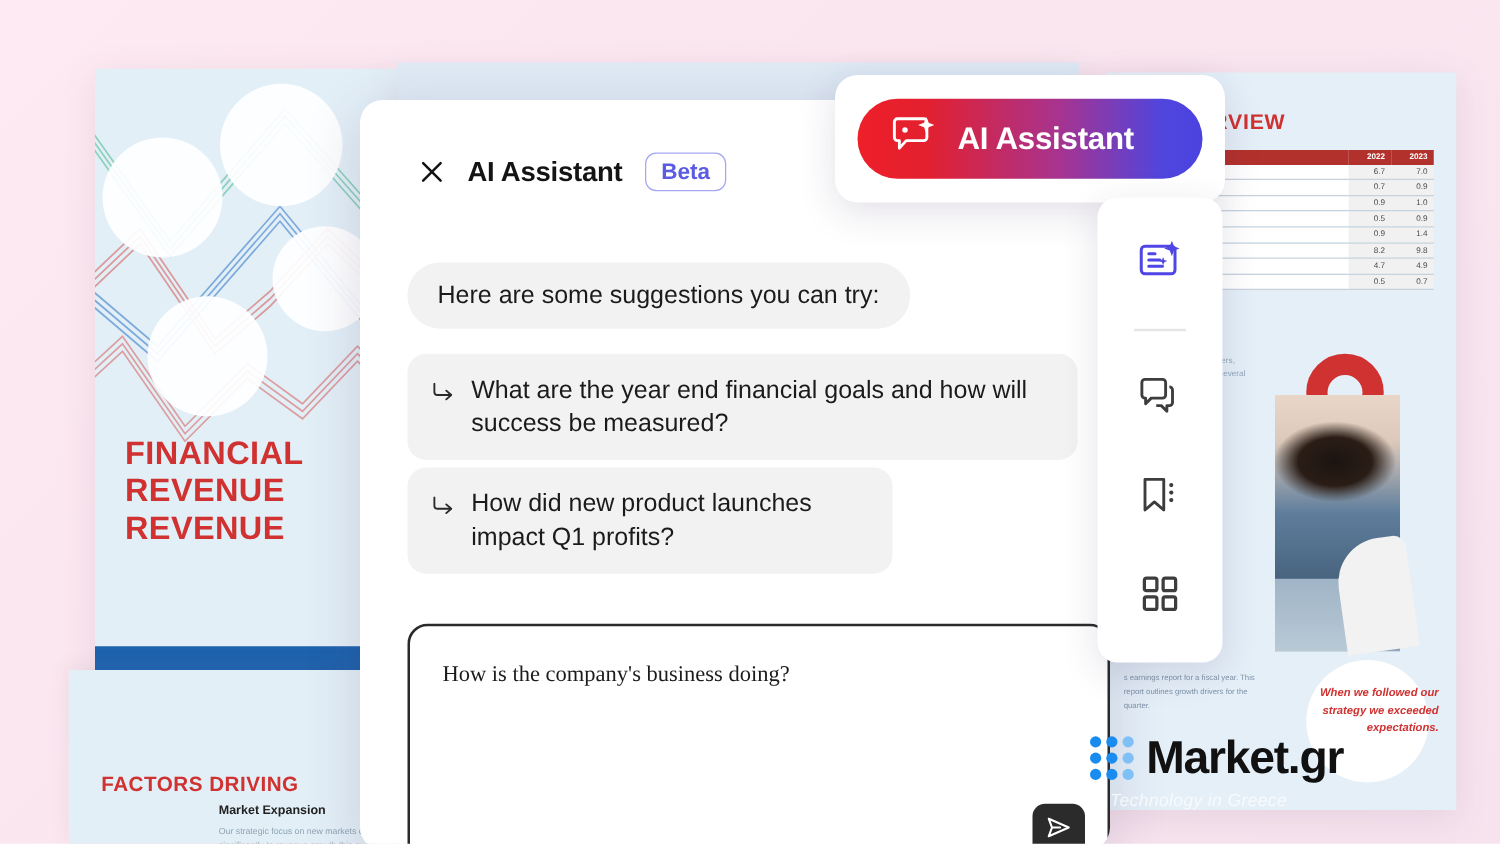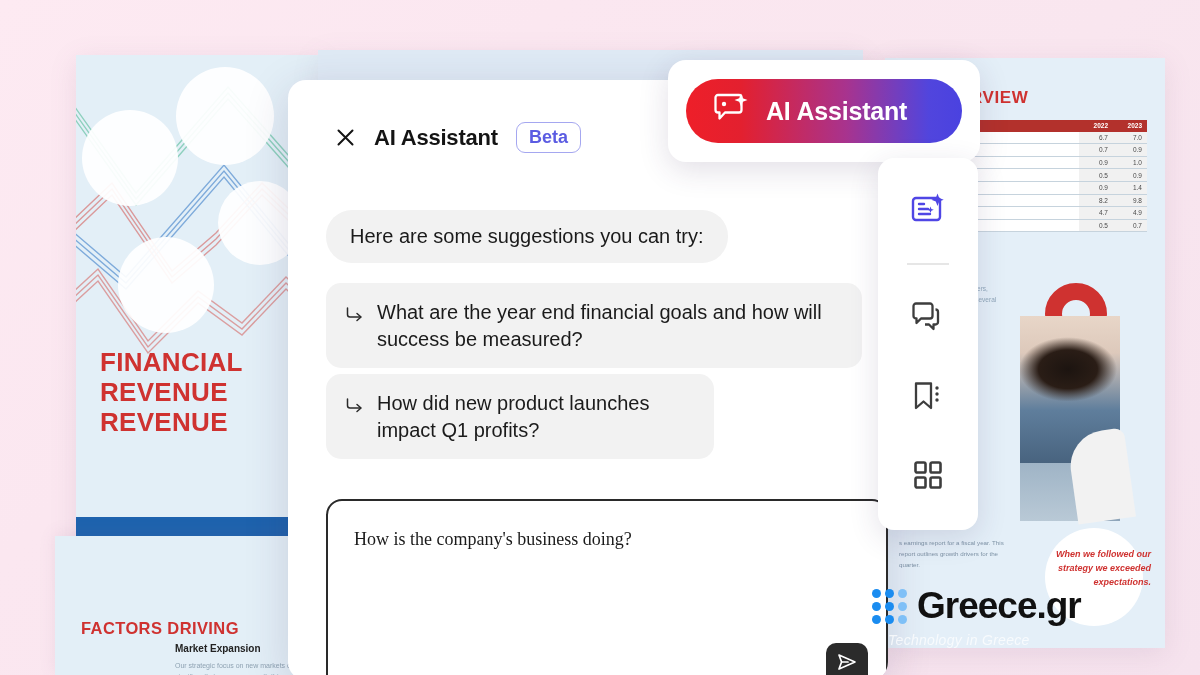--- a/index.html
+++ b/index.html
@@ -449,17 +449,17 @@
       <i></i>
         <i></i>
         <i class="pale"></i>
       <i></i>
         <i></i>
         <i class="pale"></i>
       <i></i>
         <i></i>
         <i class="pale"></i>
     </div>
-    <div id="wm-text">Greece.gr</div>
+    <div id="wm-text">Market.gr</div>
   </div>
   <div id="wm-tagline">Technology in Greece</div>
 
 </div>
 
 </body></html>

